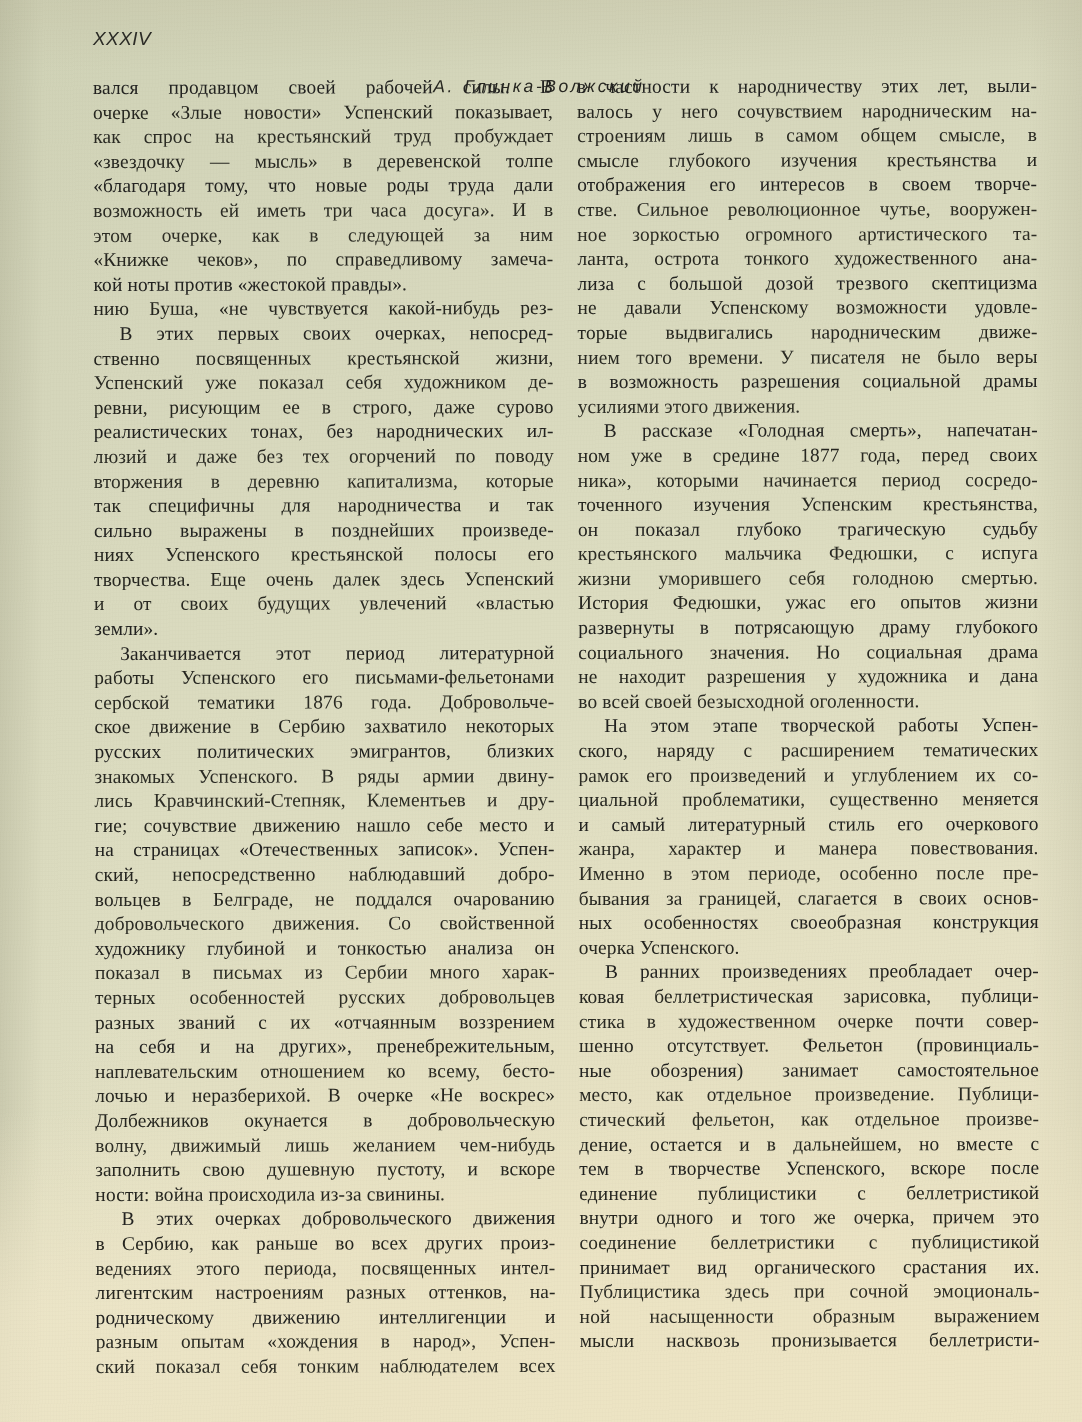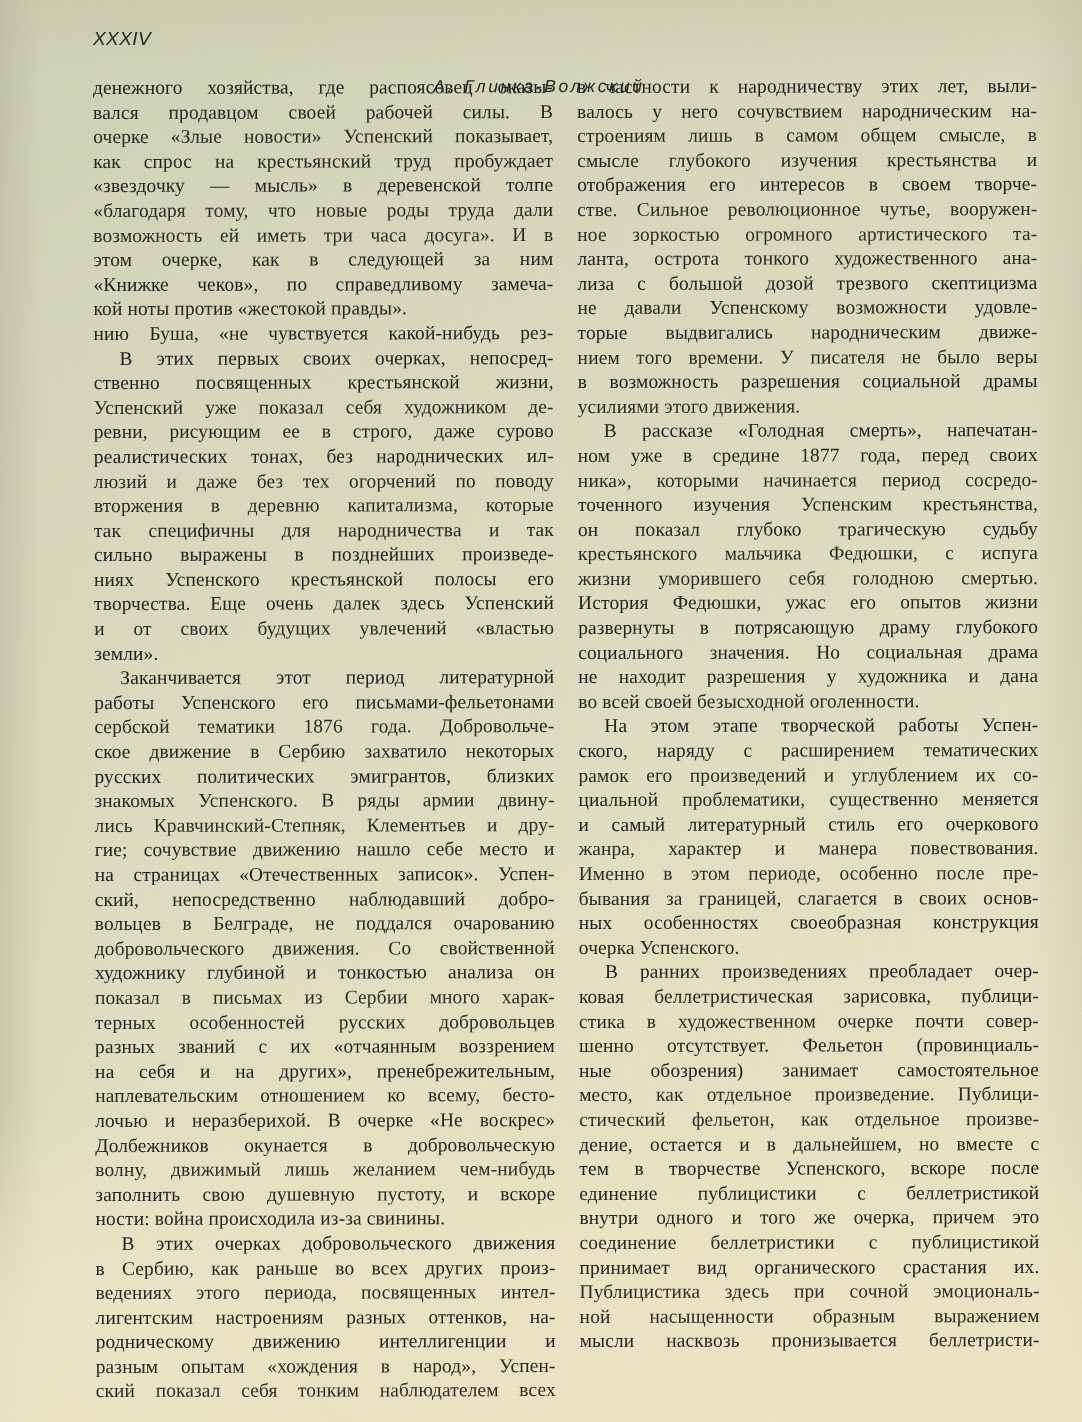--- a/index.html
+++ b/index.html
@@ -130,27 +130,20 @@
 
   <div id="header">
     <div id="folio">XXXIV</div>
     <div id="runhead">А. Глинка-Волжский</div>
   </div>
 
   <div id="body">
     <div class="col" id="col-left">
         <div class="para">
           <div class="line j">
-            <span>денежного</span>
-            <span>хозяйства,</span>
-            <span>где</span>
-            <span>распоясовец</span>
-            <span>оказы-</span>
-          </div>
-          <div class="line j">
             <span>вался</span>
             <span>продавцом</span>
             <span>своей</span>
             <span>рабочей</span>
             <span>силы.</span>
             <span>В</span>
           </div>
           <div class="line j">
             <span>очерке</span>
             <span>«Злые</span>

